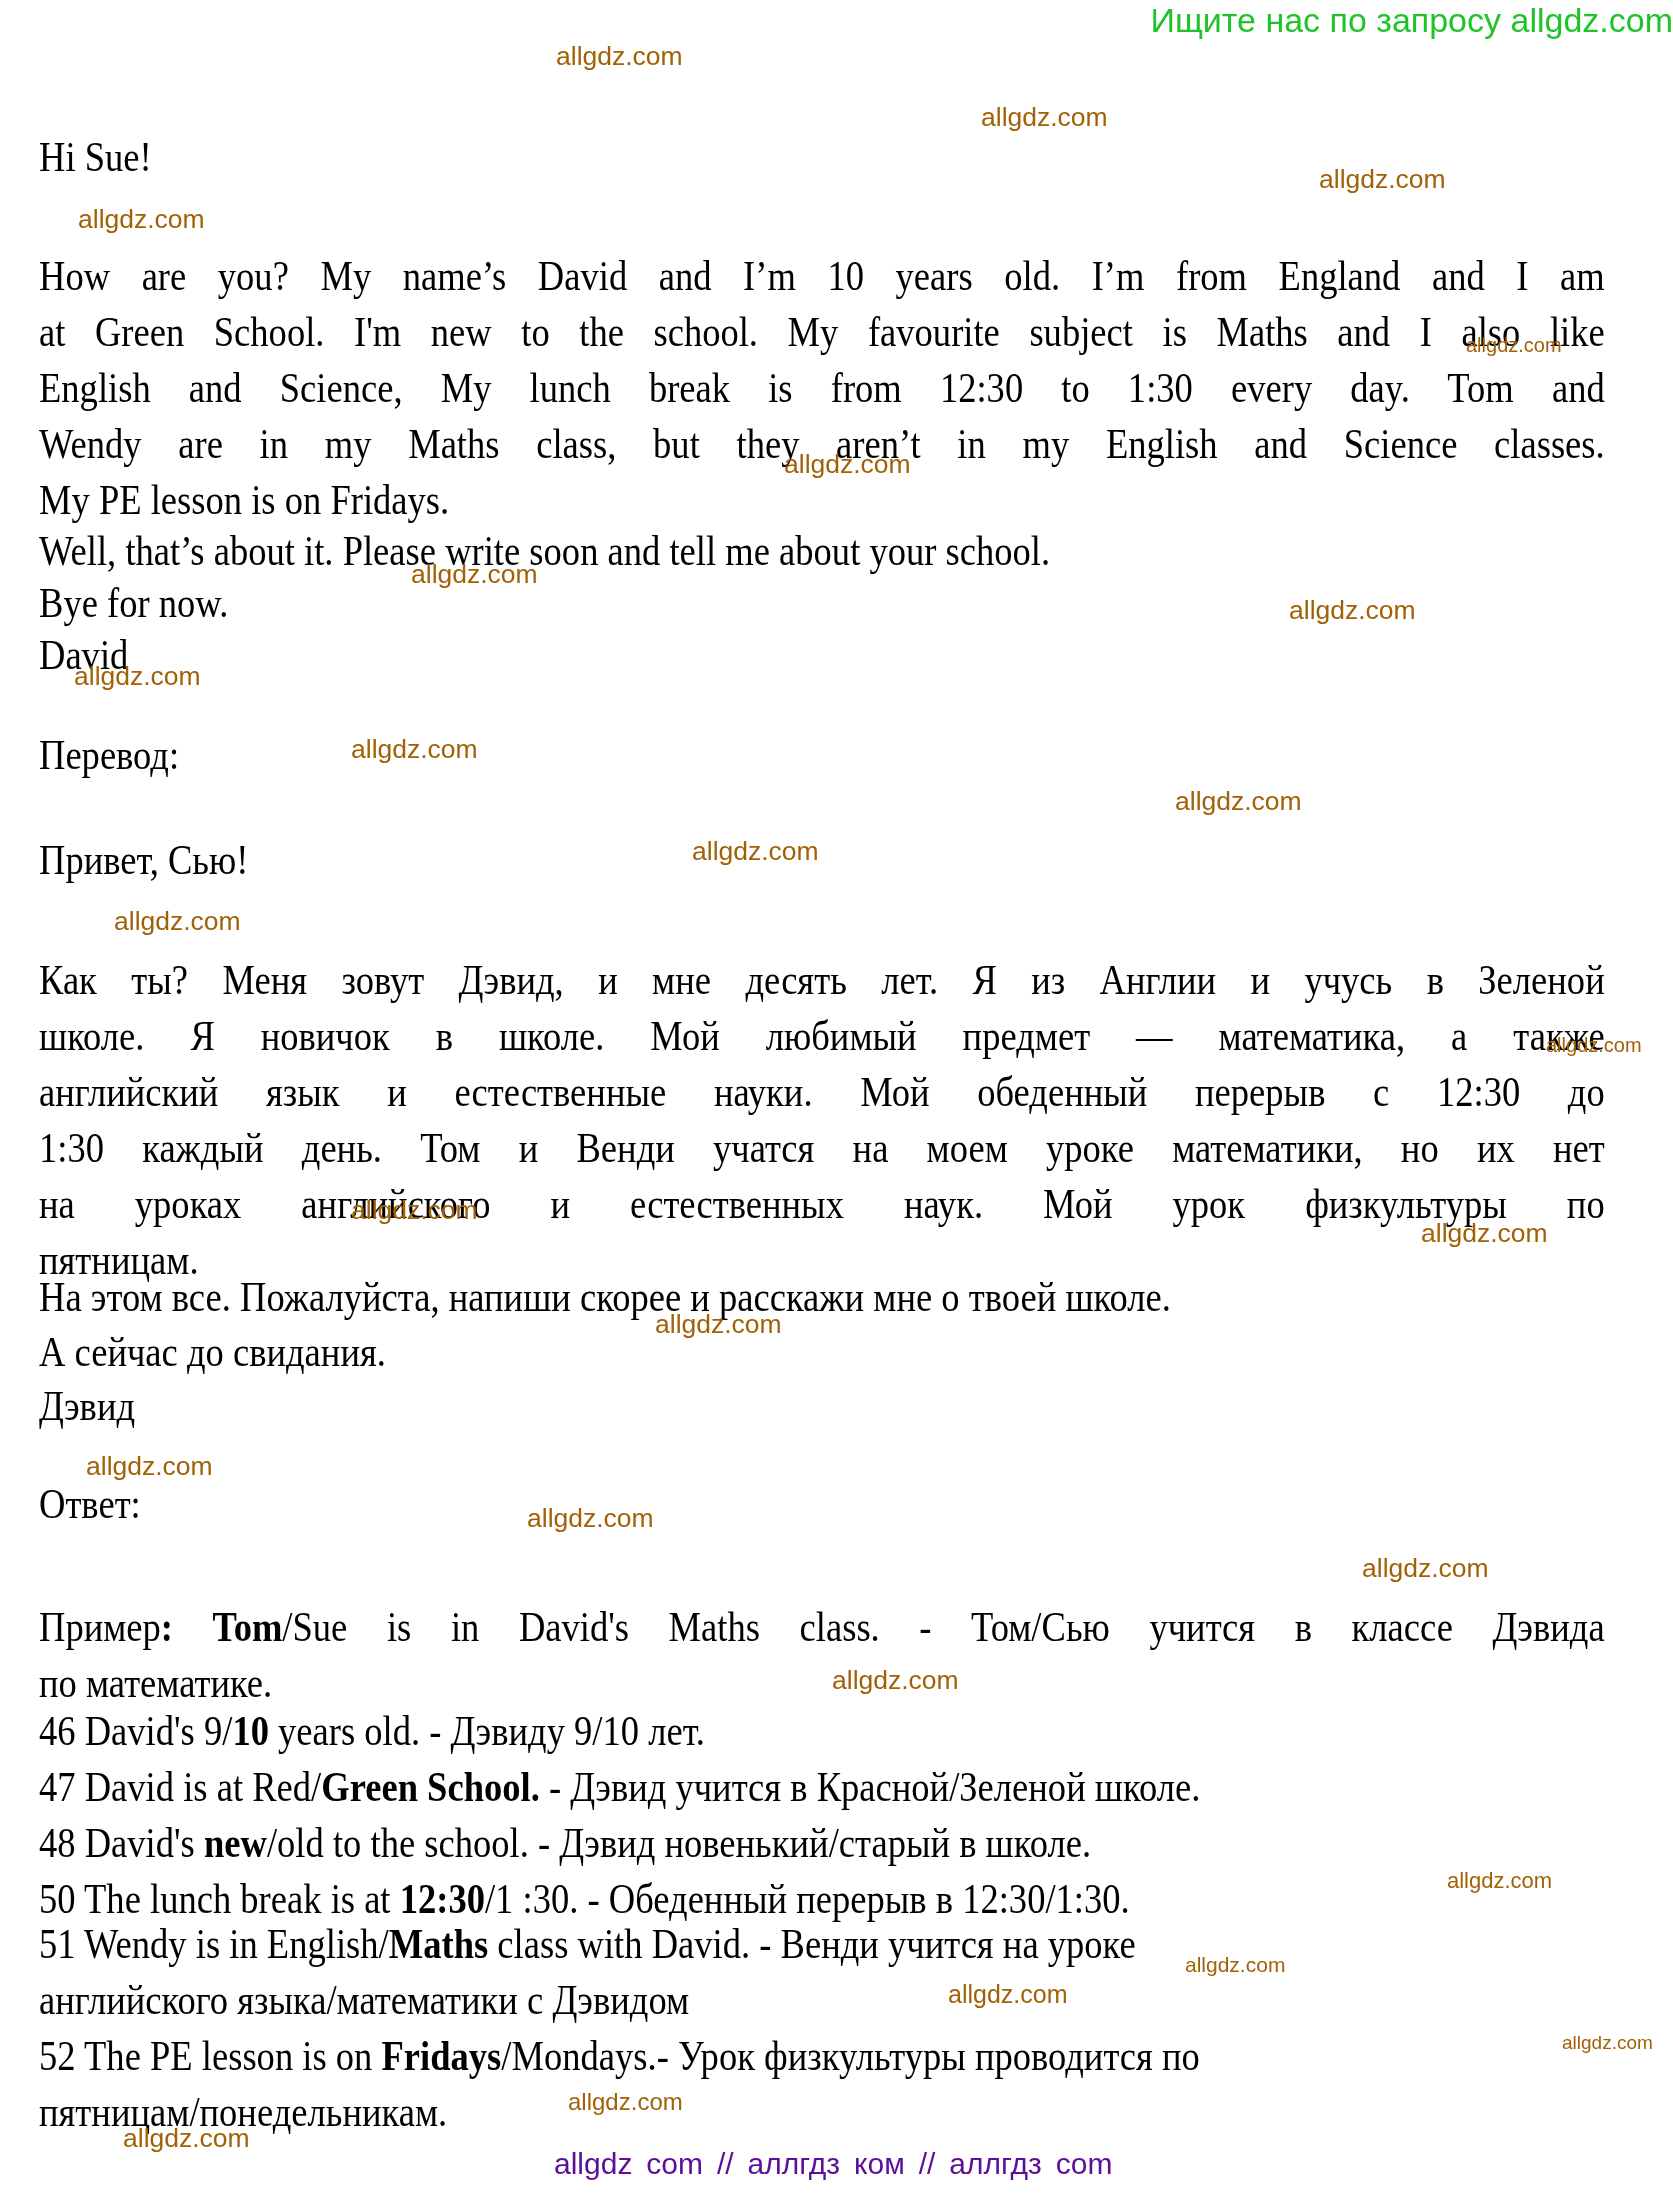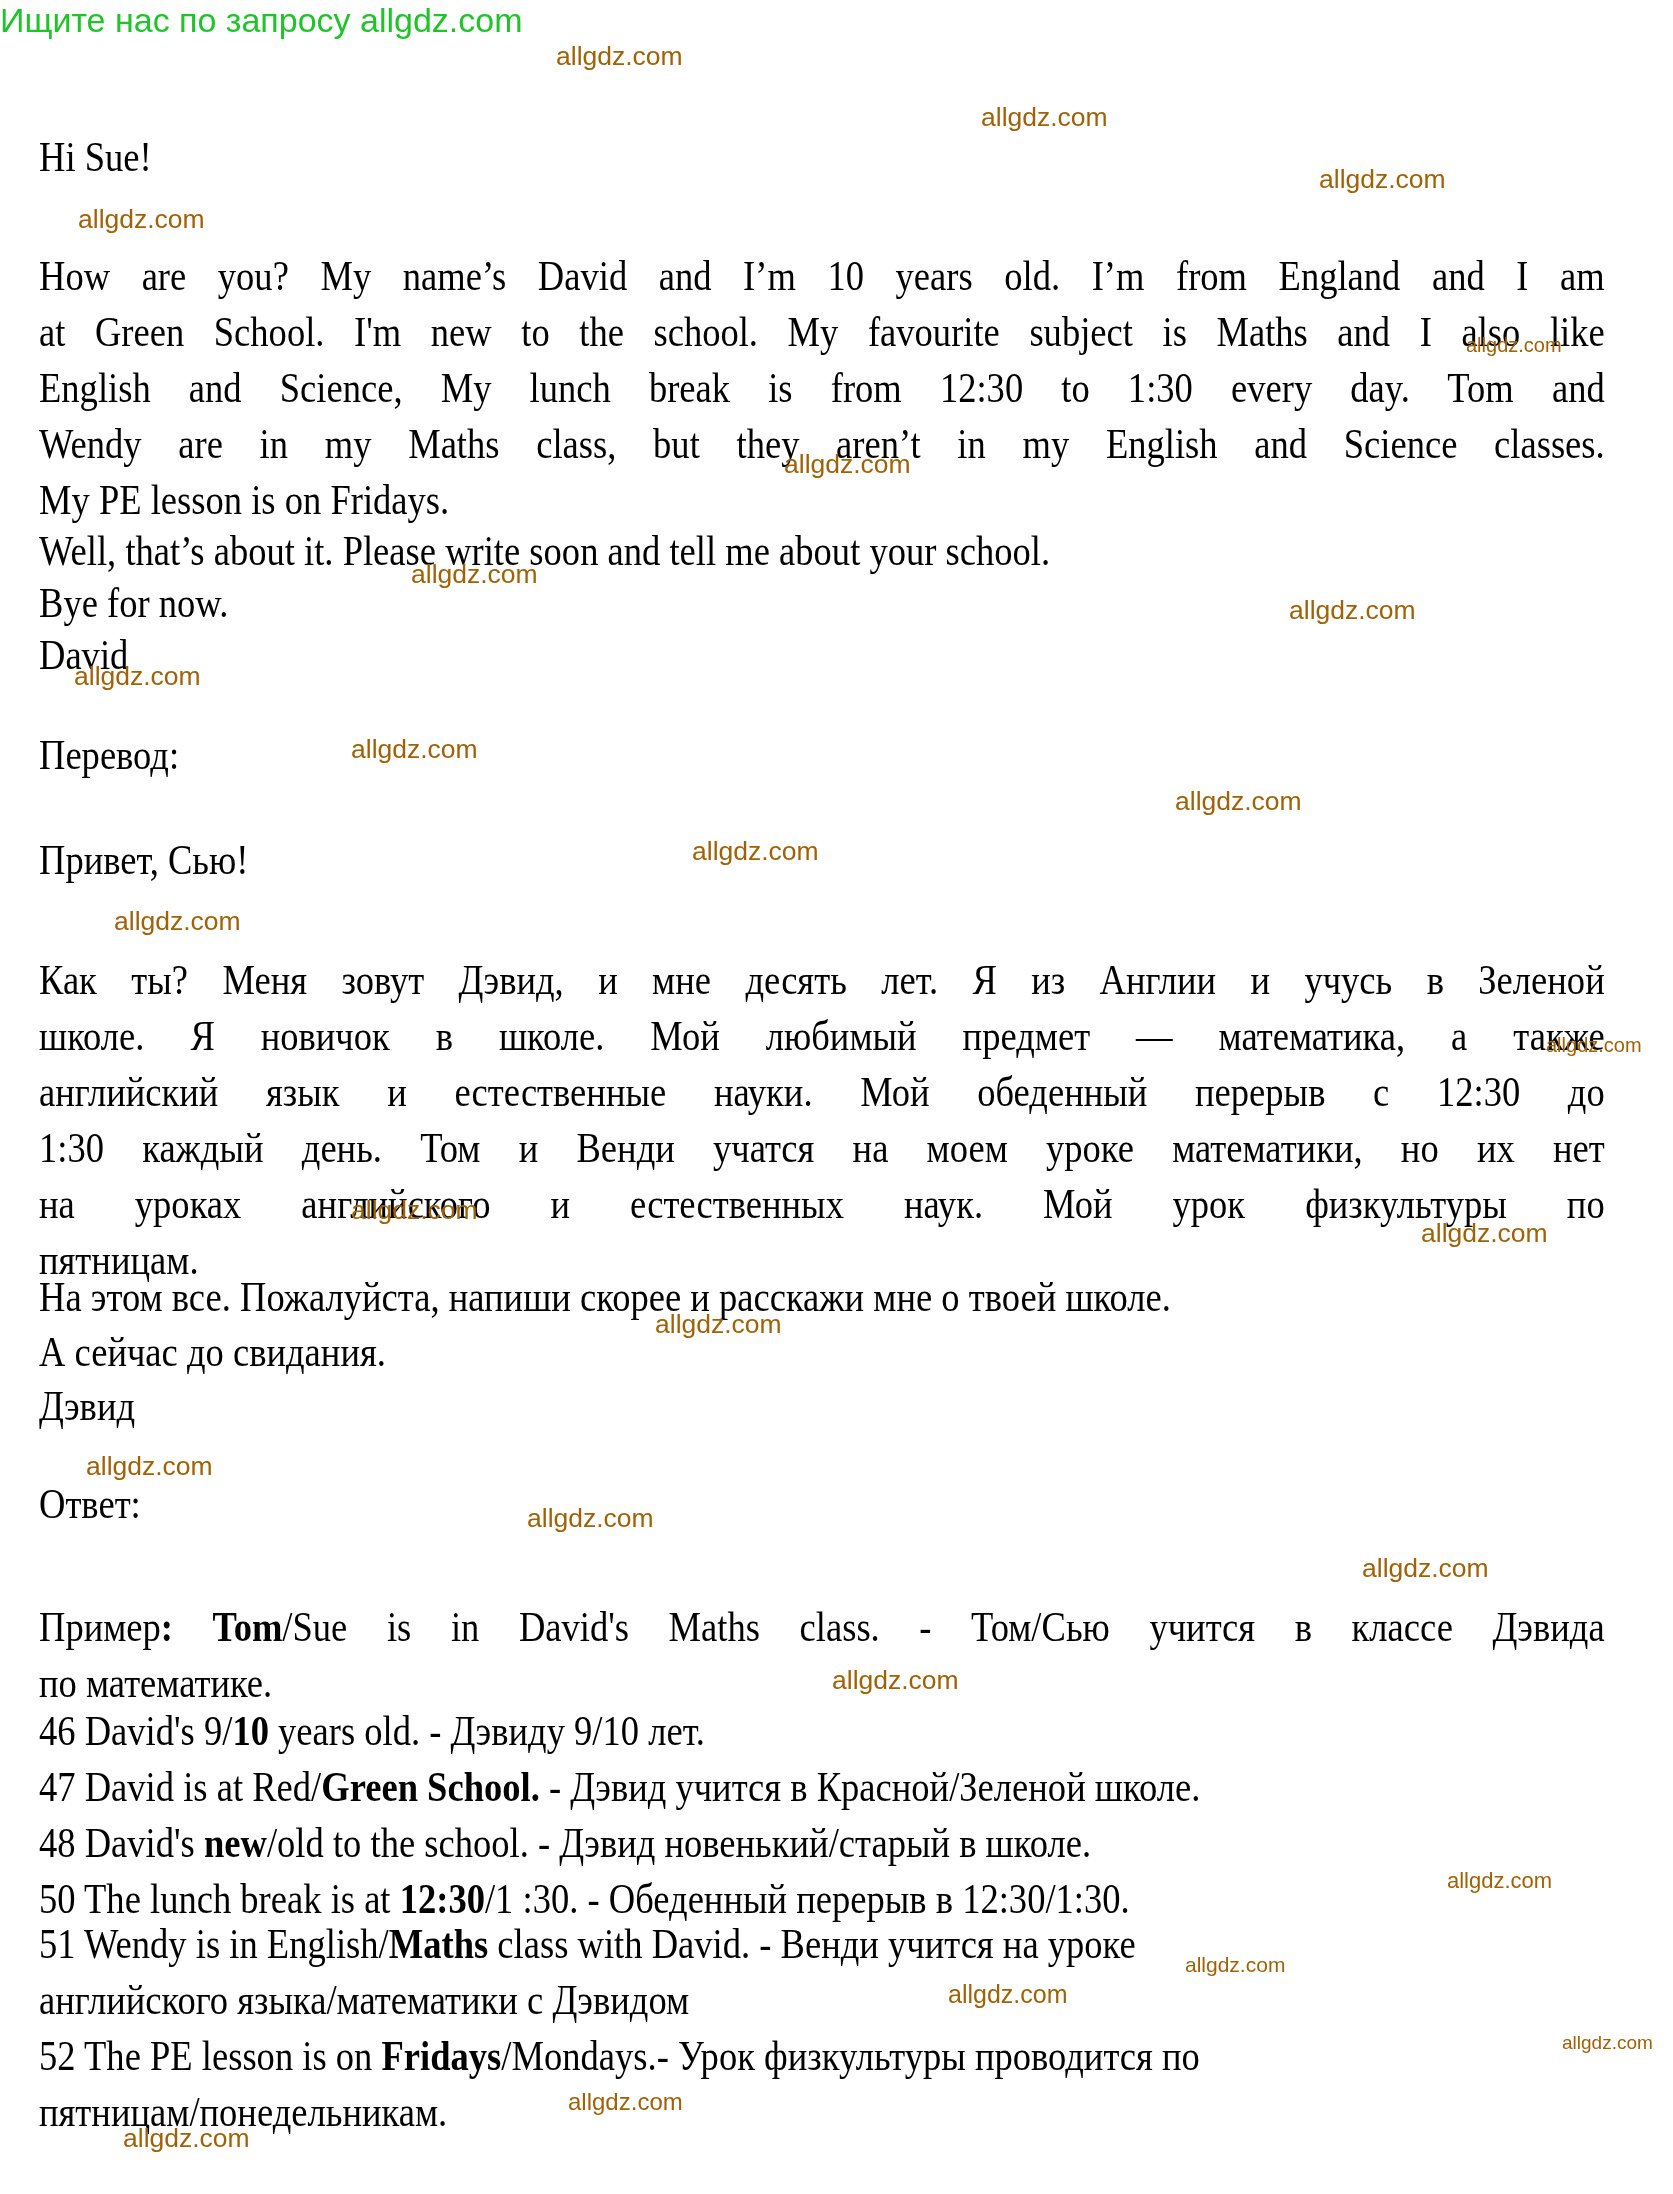--- a/index.html
+++ b/index.html
@@ -1,34 +1,35 @@
 <!DOCTYPE html>
 <html style="font-size:13px"><head>
 <meta charset="utf-8">
 <style>
   html,body{margin:0;padding:0;background:#fff;}
   #page{position:relative;width:1673px;height:2194px;background:#ffffff;overflow:hidden;
         font-family:"Liberation Serif",serif;color:#000;}
-  .banner{position:absolute;top:3.2px;left:0;width:100%;text-align:left;
+  .banner{position:absolute;top:3.2px;left:0;width:100%;text-align:right;
           font-family:"Liberation Sans",sans-serif;font-size:34px;line-height:35px;}
   .footer{position:absolute;left:554px;top:2148px;font-family:"Liberation Sans",sans-serif;
           font-size:30px;line-height:32px;word-spacing:5.6px;white-space:nowrap;}
   .wm{position:absolute;font-family:"Liberation Sans",sans-serif;color:#a16207;
       line-height:1.1;white-space:nowrap;}
   .blk{position:absolute;width:1842px;}
   .tline{font-size:43px;line-height:56px;width:1842px;transform:scaleX(0.85);
          transform-origin:0 0;}
   .tline.j{text-align:justify;text-align-last:justify;}
   .b{font-weight:700;}
 </style>
 </head>
 <body>
 
 <div id="page" style="width: 1673px; height: 2194px; background: rgb(255, 255, 255);">
   <div class="banner" style="color: rgb(33, 195, 43);">Ищите нас по запросу allgdz.com</div>
+  <div class="footer" style="color: rgb(92, 15, 153);">allgdz com // аллгдз ком // аллгдз com</div>
 <div class="blk" style="left: 39px; top: 129px;">
       <div class="tline"><span>Hi Sue!</span></div>
     </div>
     <div class="blk" style="left: 39px; top: 248px;">
       <div class="tline j"><span>How are you? My name’s David and I’m 10 years old. I’m from England and I am</span></div>
       <div class="tline j"><span>at Green School. I'm new to the school. My favourite subject is Maths and I also like</span></div>
       <div class="tline j"><span>English and Science, My lunch break is from 12:30 to 1:30 every day. Tom and</span></div>
       <div class="tline j"><span>Wendy are in my Maths class, but they aren’t in my English and Science classes.</span></div>
       <div class="tline"><span>My PE lesson is on Fridays.</span></div>
     </div>

